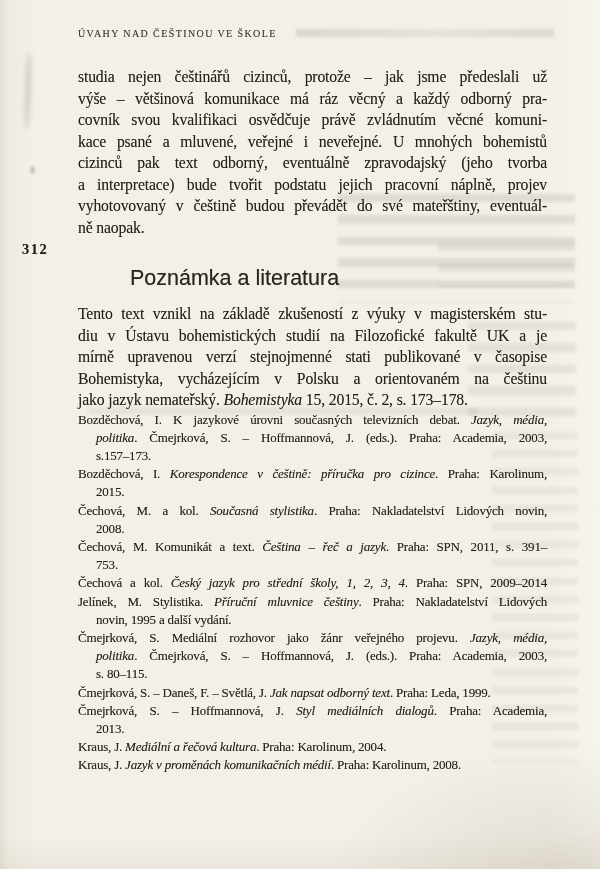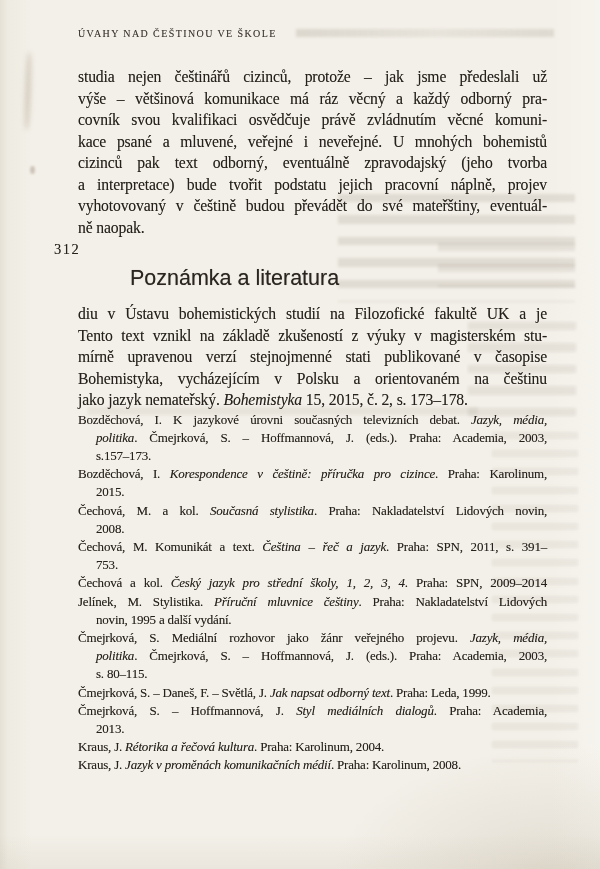--- a/index.html
+++ b/index.html
@@ -35,24 +35,23 @@
     font-size:21.5px; font-weight:400; line-height:30px;
     color:#2a251f;
     text-shadow:0 0 0.7px rgba(42,37,31,0.45);
   }
   .note { margin-top:10px; }
   .bib { font-size:13px; line-height:18.2px; letter-spacing:-0.2px; }
   .bib .line.cont { padding-left:18px; }
   .it { font-style:italic; }
   .pagenum {
     position:absolute; left:22px; top:241px;
-    font-weight:400; font-size:14.5px; letter-spacing:1.5px;
+    font-weight:700; font-size:14.5px; letter-spacing:1.5px;
     color:#26211c;
     text-shadow:0 0 0.6px rgba(38,33,27,0.4);
-    margin-left:32px;
   }
   
   .bleed { position:absolute; filter:blur(1.4px); pointer-events:none; }
   .bleed-top  { left:296px; top:29px;  width:258px; height:8px;
     background:linear-gradient(90deg, rgba(128,116,98,0.20), rgba(128,116,98,0.10) 55%, rgba(128,116,98,0.18)); }
   .bleed-mid  { left:338px; top:194px; width:237px; height:108px;
     background:repeating-linear-gradient(180deg, rgba(128,116,98,0.16) 0 8px, transparent 8px 21.5px); }
   .bleed-head { left:438px; top:243px; width:137px; height:44px;
     background:repeating-linear-gradient(180deg, rgba(128,116,98,0.13) 0 8px, transparent 8px 21px); }
   .bleed-p2   { left:468px; top:322px; width:108px; height:96px;
@@ -96,22 +95,22 @@
         <div class="line"><span>kace psané a mluvené, veřejné i neveřejné. U mnohých bohemistů</span></div>
         <div class="line"><span>cizinců pak text odborný, eventuálně zpravodajský (jeho tvorba</span></div>
         <div class="line"><span>a interpretace) bude tvořit podstatu jejich pracovní náplně, projev</span></div>
         <div class="line"><span>vyhotovovaný v češtině budou převádět do své mateřštiny, eventuál-</span></div>
         <div class="line last"><span>ně naopak.</span></div>
       </div>
 
     <h2 class="heading">Poznámka a literatura</h2>
 
     <div class="para note" id="note">
+        <div class="line"><span>Tento text vznikl na základě zkušeností z výuky v magisterském stu-</span></div>
         <div class="line"><span>diu v Ústavu bohemistických studií na Filozofické fakultě UK a je</span></div>
-        <div class="line"><span>Tento text vznikl na základě zkušeností z výuky v magisterském stu-</span></div>
         <div class="line"><span>mírně upravenou verzí stejnojmenné stati publikované v časopise</span></div>
         <div class="line"><span>Bohemistyka, vycházejícím v Polsku a orientovaném na češtinu</span></div>
         <div class="line last"><span>jako jazyk nemateřský. </span><span class="it">Bohemistyka</span><span> 15, 2015, č. 2, s. 173–178.</span></div>
       </div>
 
     <div class="bib" id="bib">
         <div class="bib-entry">
           <div class="line"><span>Bozděchová, I. K jazykové úrovni současných televizních debat. </span><span class="it">Jazyk, média,</span></div>
           <div class="line cont"><span class="it">politika</span><span>. Čmejrková, S. – Hoffmannová, J. (eds.). Praha: Academia, 2003,</span></div>
           <div class="line last cont"><span>s.157–173.</span></div>
@@ -141,21 +140,21 @@
           <div class="line last cont"><span>s. 80–115.</span></div>
         </div>
         <div class="bib-entry">
           <div class="line last"><span>Čmejrková, S. – Daneš, F. – Světlá, J. </span><span class="it">Jak napsat odborný text</span><span>. Praha: Leda, 1999.</span></div>
         </div>
         <div class="bib-entry">
           <div class="line"><span>Čmejrková, S. – Hoffmannová, J. </span><span class="it">Styl mediálních dialogů</span><span>. Praha: Academia,</span></div>
           <div class="line last cont"><span>2013.</span></div>
         </div>
         <div class="bib-entry">
-          <div class="line last"><span>Kraus, J. </span><span class="it">Rétorika a řečová kultura</span><span>. Praha: Karolinum, 2004.</span></div>
+          <div class="line last"><span>Kraus, J. </span><span class="it">Mediální a řečová kultura</span><span>. Praha: Karolinum, 2004.</span></div>
         </div>
         <div class="bib-entry">
           <div class="line last"><span>Kraus, J. </span><span class="it">Jazyk v proměnách komunikačních médií</span><span>. Praha: Karolinum, 2008.</span></div>
         </div>
       </div>
   </div>
 
 </div>
 
 </body></html>

